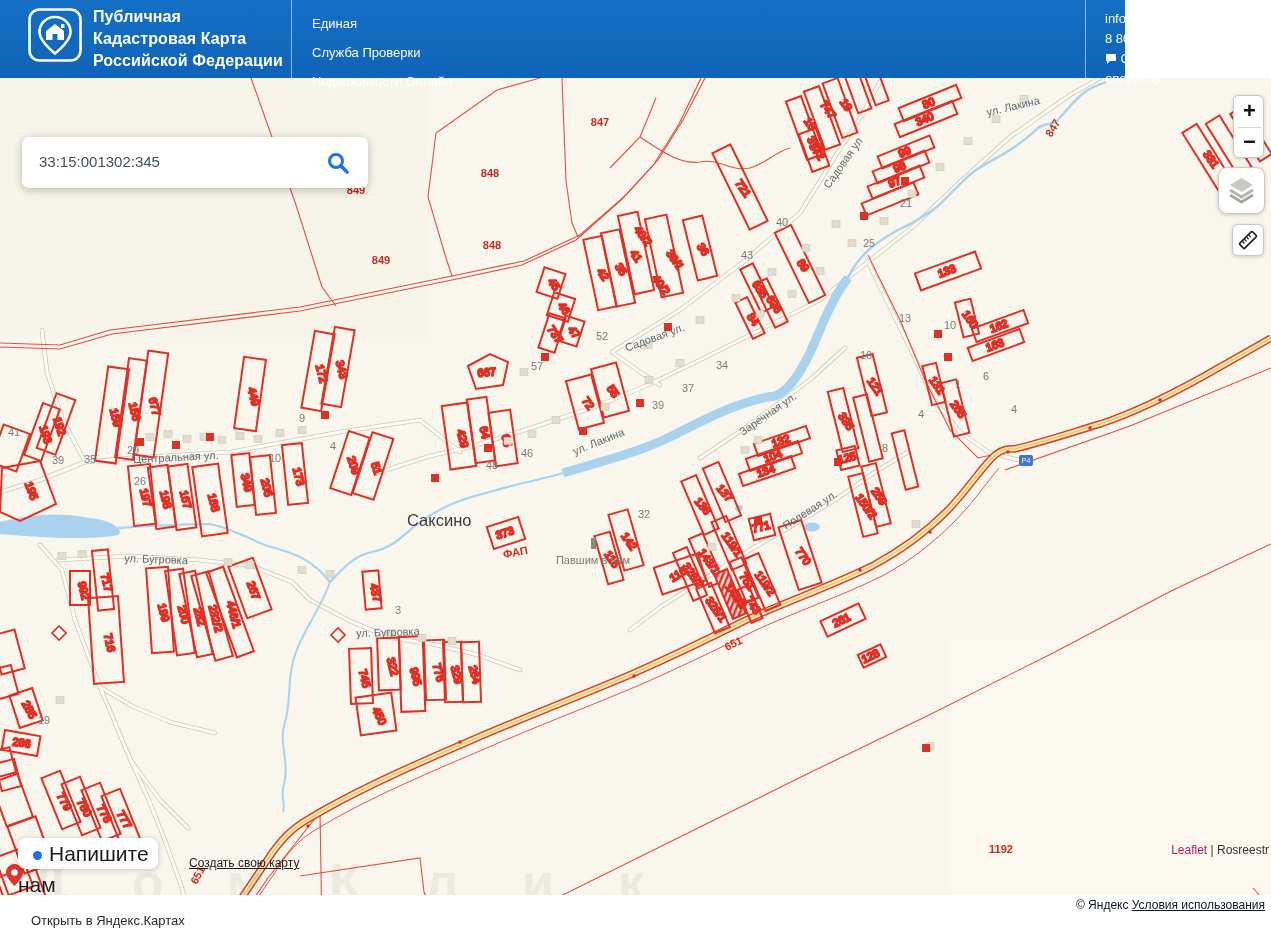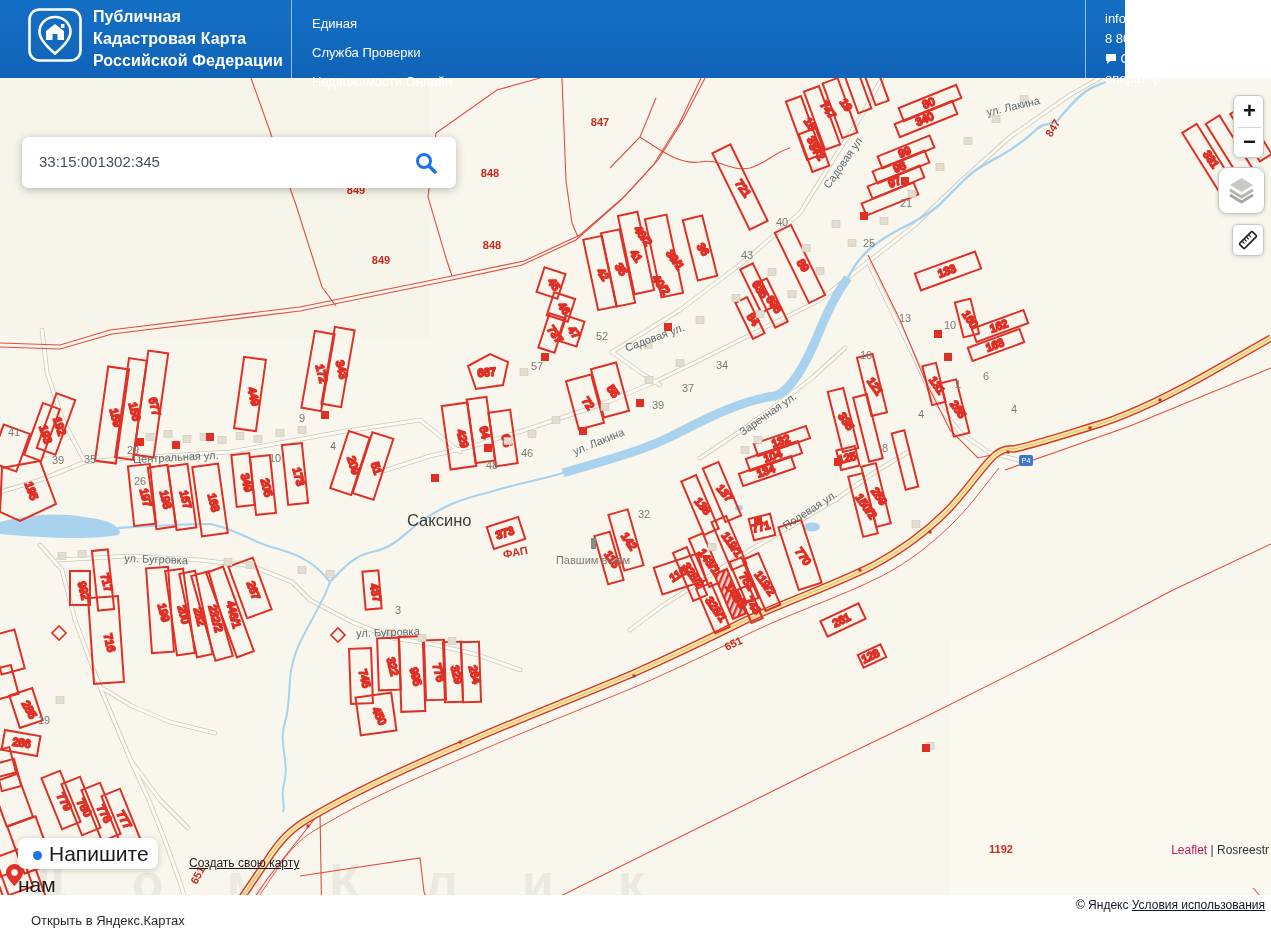--- a/index.html
+++ b/index.html
@@ -9,21 +9,21 @@
 .pl { fill:#d2281e; font-size:11px; text-anchor:middle; font-family:"Liberation Sans",sans-serif; }
 .ql { fill:#cc2b20; font-size:11px; text-anchor:middle; font-weight:bold; font-family:"Liberation Sans",sans-serif; }
 .gl { fill:#7b7b76; font-size:11px; text-anchor:middle; font-family:"Liberation Sans",sans-serif; }
 .sl { fill:#5f6b70; font-size:11px; text-anchor:middle; font-family:"Liberation Sans",sans-serif; }
 #hdr { position:absolute; left:0; top:0; width:1125px; height:78px; background:linear-gradient(180deg,#1470c5 0%,#0f63b8 100%); z-index:5; color:#fff; }
 #hdr .sep { position:absolute; top:0; width:1px; height:78px; background:rgba(255,255,255,0.55); }
 #logo { position:absolute; left:28px; top:8px; width:54px; height:54px; }
 #title { position:absolute; left:93px; top:6px; font-size:16px; font-weight:bold; line-height:22px; letter-spacing:0.1px; }
 #menu { position:absolute; left:312px; top:9px; font-size:13px; line-height:29px; }
 #rinfo { position:absolute; left:1105px; top:9px; font-size:13px; line-height:20px; }
-#search { position:absolute; left:22px; top:137px; width:434px; height:51px; background:#fff; border-radius:7px; box-shadow:0 2px 10px rgba(0,0,0,0.25); z-index:4; }
+#search { position:absolute; left:22px; top:137px; width:346px; height:51px; background:#fff; border-radius:7px; box-shadow:0 2px 10px rgba(0,0,0,0.25); z-index:4; }
 #search .q { position:absolute; left:17px; top:16px; font-size:15px; color:#44505c; }
 .ctl { position:absolute; background:#fff; border:1px solid #c8c8c4; border-radius:6px; z-index:4; box-shadow:0 1px 4px rgba(0,0,0,0.18); }
 #zoomc { left:1233px; top:95px; width:31px; height:63px; }
 #zoomc .zl { position:absolute; left:0; width:31px; text-align:center; font-size:22px; color:#111; font-weight:bold; }
 #layerc { left:1218px; top:167px; width:47px; height:47px; border-radius:9px; }
 #rulerc { left:1232px; top:224px; width:32px; height:32px; }
 #writeus { position:absolute; left:18px; top:838px; width:140px; height:31px; background:#fff; border-radius:8px; box-shadow:0 1px 6px rgba(0,0,0,0.22); z-index:4; font-size:21px; color:#1b1b1b; line-height:31px; }
 #writeus .dot { display:inline-block; width:9px; height:9px; border-radius:50%; background:#1a73e8; margin:0 7px 1px 15px; }
 #openya { position:absolute; left:31px; top:865px; font-size:13px; color:#2b2b2b; z-index:3;margin-top:48px; }
 #mkmap { position:absolute; left:189px; top:856px; font-size:12px; color:#1b1b1b; text-decoration:underline; z-index:3; }

